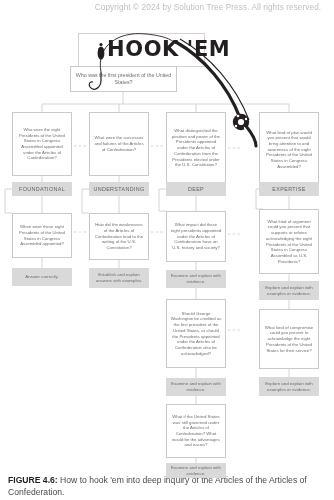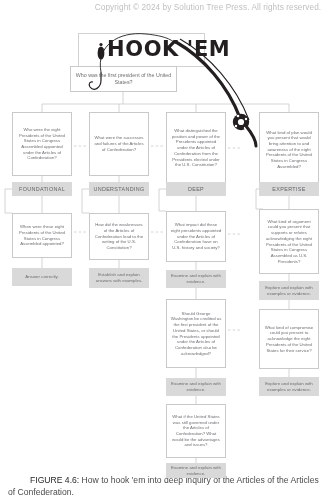--- a/index.html
+++ b/index.html
@@ -123,22 +123,21 @@
     position: absolute;
     left: 8px;
     top: 474px;
     width: 318px;
     font-size: 8.6px;
     line-height: 1.42;
     color: #4b4b4d;
   }
   .caption b {
     color: #231f20;
-    font-weight: normal;
-    margin-left: 22px;
+    font-weight: bold;
   }
 </style>
 </head>
 <body>
 
 <div class="copyright">Copyright © 2024 by Solution Tree Press. All rights reserved.</div>
 
 <div id="figure-canvas">
 
   <svg id="connector-layer" viewBox="0 0 334 470">

